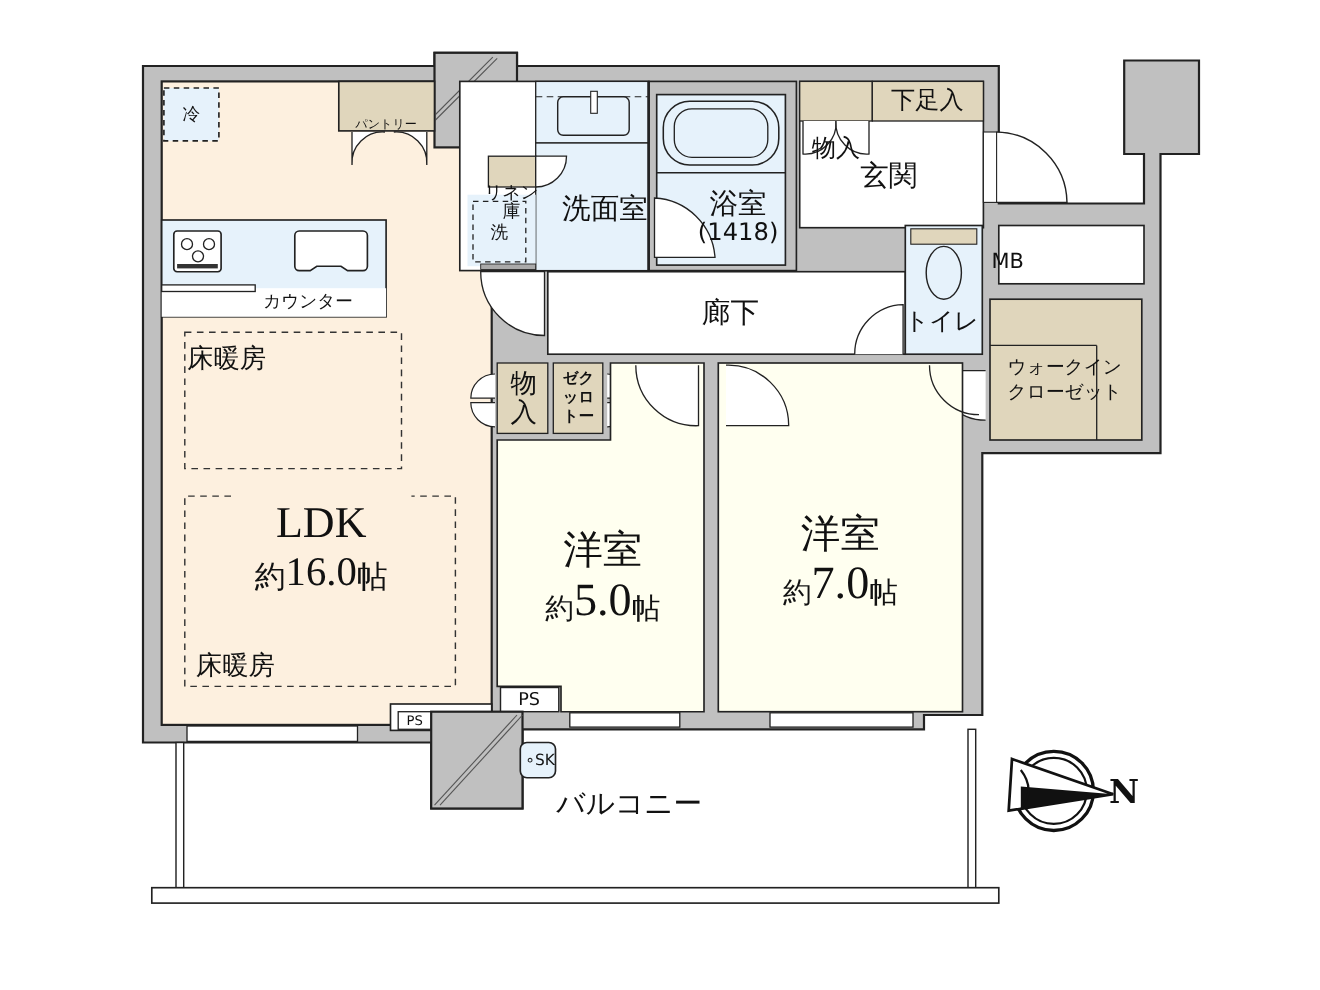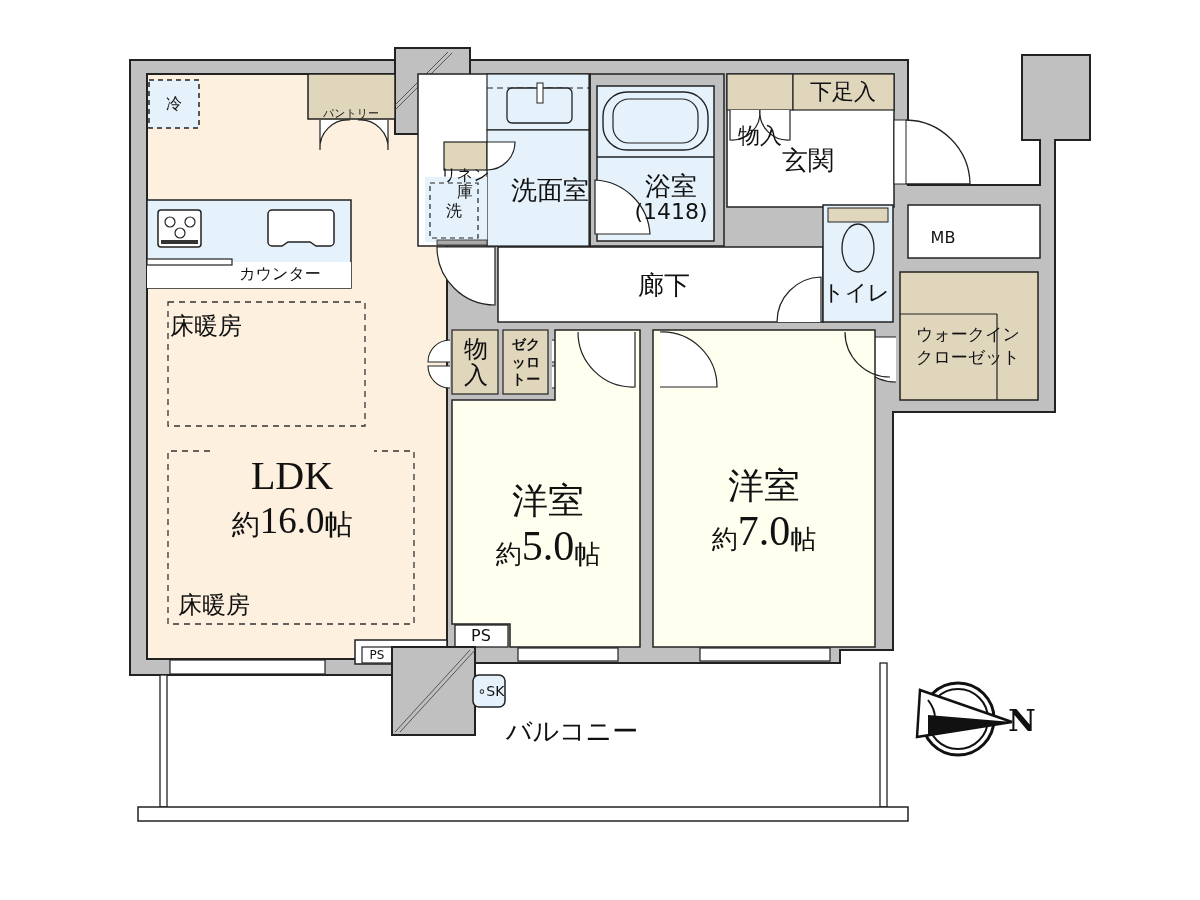--- a/index.html
+++ b/index.html
@@ -168,21 +168,21 @@
 <div class="lbl xs c" style="left:454px;top:211px;">洗</div>
 <div class="lbl mid c" style="left:550px;top:190px;">洗面室</div>
 <div class="lbl c stack" style="left:671px;top:198px;justify-content:center;">
   <span class="mid">浴室</span>
   <span style="font-size:22px;margin-top:2px;">(1418)</span>
 </div>
 
 <div class="lbl sm c" style="left:760px;top:92px;font-size:22px;margin-top:44px;">物入</div>
 <div class="lbl sm c" style="left:843px;top:92px;font-size:22px;">下足入</div>
 <div class="lbl mid c" style="left:808px;top:160px;">玄関</div>
-<div class="lbl mid c" style="left:943px;top:238px;font-size:16px;">MB</div>
+<div class="lbl mid c" style="left:916px;top:238px;font-size:19px;">MB</div>
 <div class="lbl mid c" style="left:664px;top:285px;">廊下</div>
 <div class="lbl c" style="left:856px;top:293px;font-size:22px;">トイレ</div>
 <div class="lbl c stack" style="left:968px;top:346px;font-size:17px;line-height:1.35;">
   <span>ウォークイン</span>
   <span>クローゼット</span>
 </div>
 
 <div class="lbl c stack" style="left:476px;top:362px;font-size:24px;line-height:1.1;">
   <span>物</span>
   <span>入</span>

